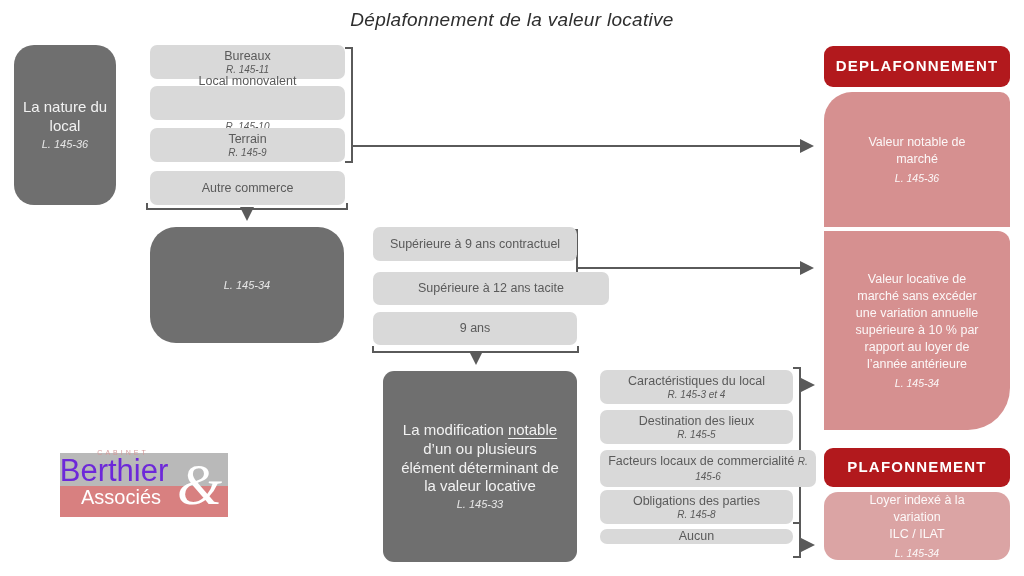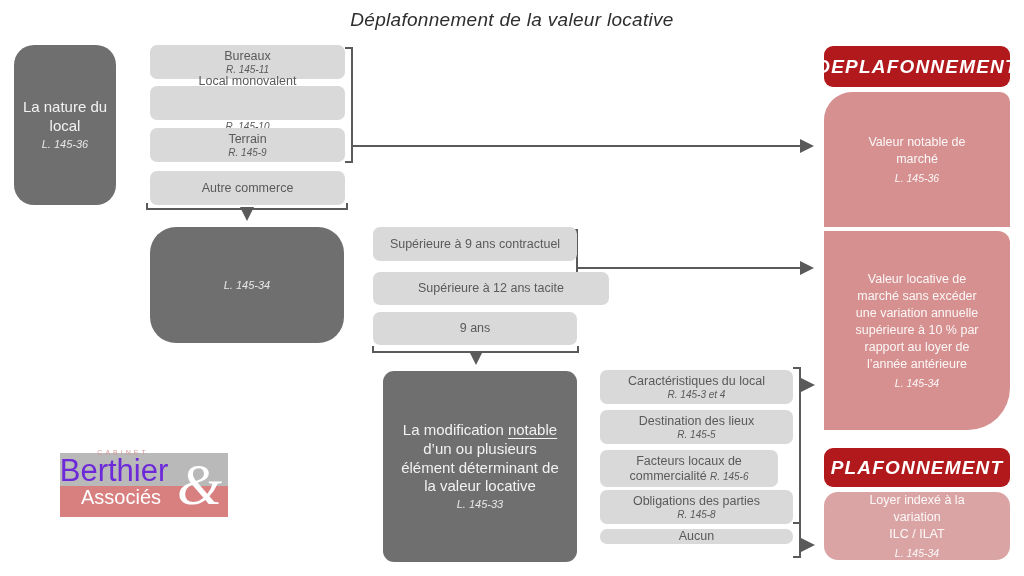--- a/index.html
+++ b/index.html
@@ -14,42 +14,42 @@
   .node{
     position:absolute;display:flex;flex-direction:column;
     align-items:center;justify-content:center;text-align:center;
     box-sizing:border-box;line-height:1.25;
   }
   .dark{background:#6f6f6f;color:#f2f2f2;}
   .light{background:#d9d9d9;color:#5a5a5a;border-radius:7px;font-size:12.5px;line-height:1.15;}
   .pink{background:#d69090;color:rgba(255,255,255,.93);font-size:12.5px;line-height:1.35;}
   .pink-light{background:#dba4a4;}
   .redhead{
-    background:#b2191d;color:#ffffff;font-weight:bold;font-size:19px;
-    letter-spacing:1.2px;border-radius:9px;font-style:italic;
+    background:#b2191d;color:#ffffff;font-weight:bold;font-size:15px;
+    letter-spacing:1.2px;border-radius:9px;
   }
   .ref{font-style:italic;font-size:10px;margin-top:1px;}
   .dark .ref{font-size:11px;margin-top:2px;color:#e8e8e8;}
   .pink .ref{font-size:10.5px;margin-top:3px;}
   .u{text-decoration:underline;text-underline-offset:3px;}
 
   
   .n-nature{left:14px;top:45px;width:102px;height:160px;border-radius:20px;font-size:15px;}
   .n-a1{left:150px;top:45px;width:195px;height:34px;}
   .n-a2{left:150px;top:86px;width:195px;height:34px;gap:32px;}
   .n-a3{left:150px;top:128px;width:195px;height:34px;}
   .n-a4{left:150px;top:171px;width:195px;height:34px;}
   .n-duree{left:150px;top:227px;width:194px;height:116px;border-radius:26px;font-size:15px;padding:0 8px;}
   .n-b1{left:373px;top:227px;width:204px;height:34px;padding:0 11px;}
   .n-b2{left:373px;top:272px;width:236px;height:33px;}
   .n-b3{left:373px;top:312px;width:204px;height:33px;}
   .n-modif{left:383px;top:371px;width:194px;height:191px;border-radius:11px;font-size:15px;padding:0 12px;}
   .n-c1{left:600px;top:370px;width:193px;height:34px;}
   .n-c2{left:600px;top:410px;width:193px;height:34px;}
-  .n-c3{left:600px;top:450px;width:178px;height:37px;padding:0 8px;}
+  .n-c3{left:600px;top:450px;width:216px;height:37px;padding:0 8px;}
   .n-c4{left:600px;top:490px;width:193px;height:34px;}
   .n-c5{left:600px;top:529px;width:193px;height:15px;}
   .n-head1{left:824px;top:46px;width:186px;height:41px;}
   .n-p1{left:824px;top:92px;width:186px;height:135px;border-radius:28px 10px 0 0;padding:0 24px;}
   .n-p2{left:824px;top:231px;width:186px;height:199px;border-radius:0 12px 42px 0;padding:0 24px;}
   .n-head2{left:824px;top:448px;width:186px;height:39px;}
   .n-p3{left:824px;top:492px;width:186px;height:68px;border-radius:14px;padding:0 23px;}
 
   
   .connectors{position:absolute;left:0;top:0;width:1024px;height:576px;pointer-events:none;}

